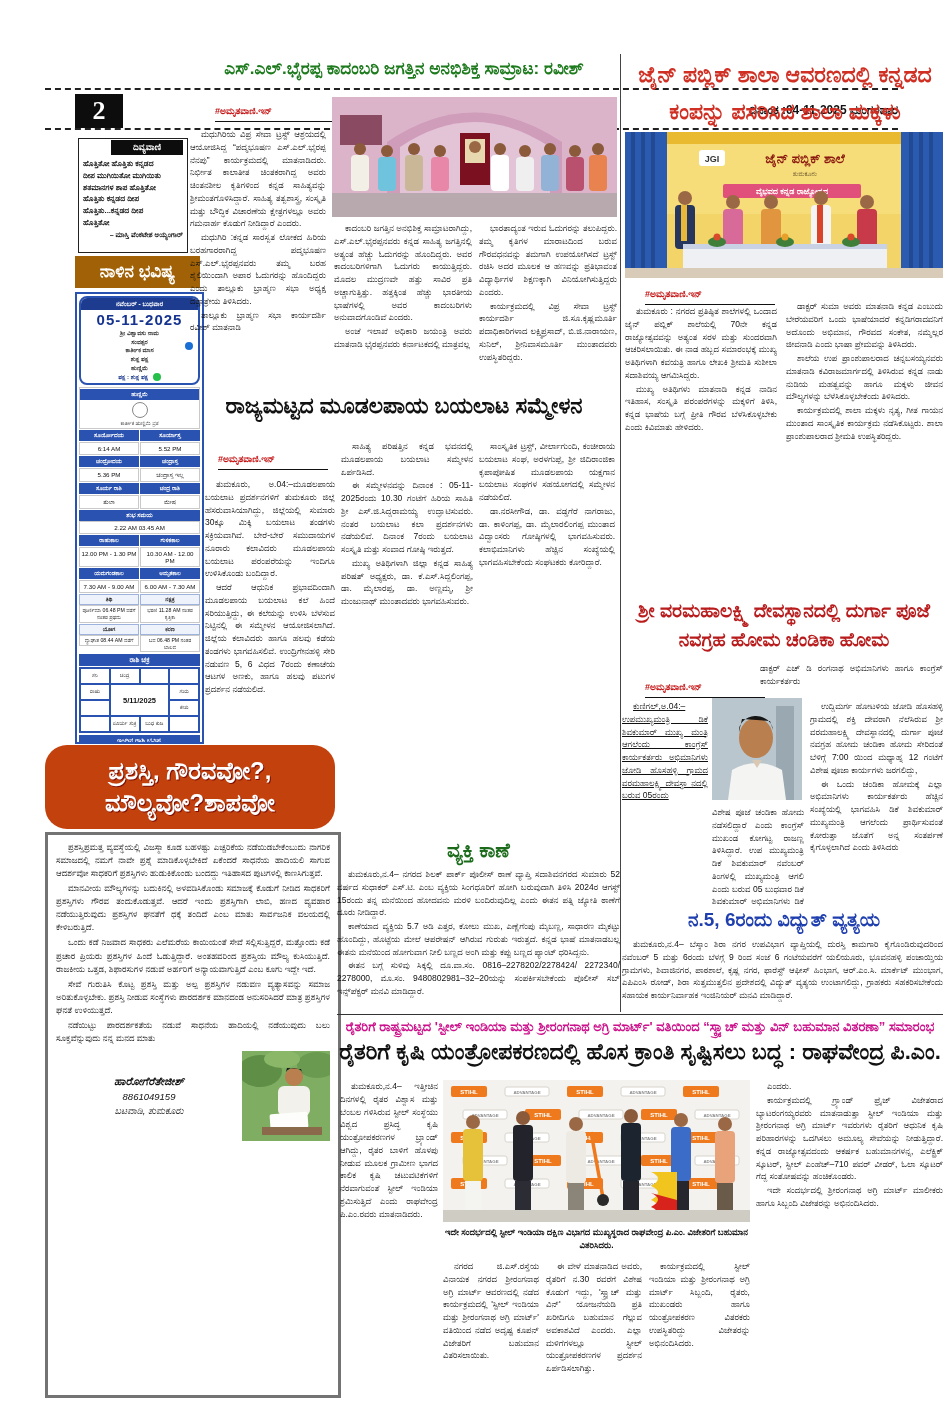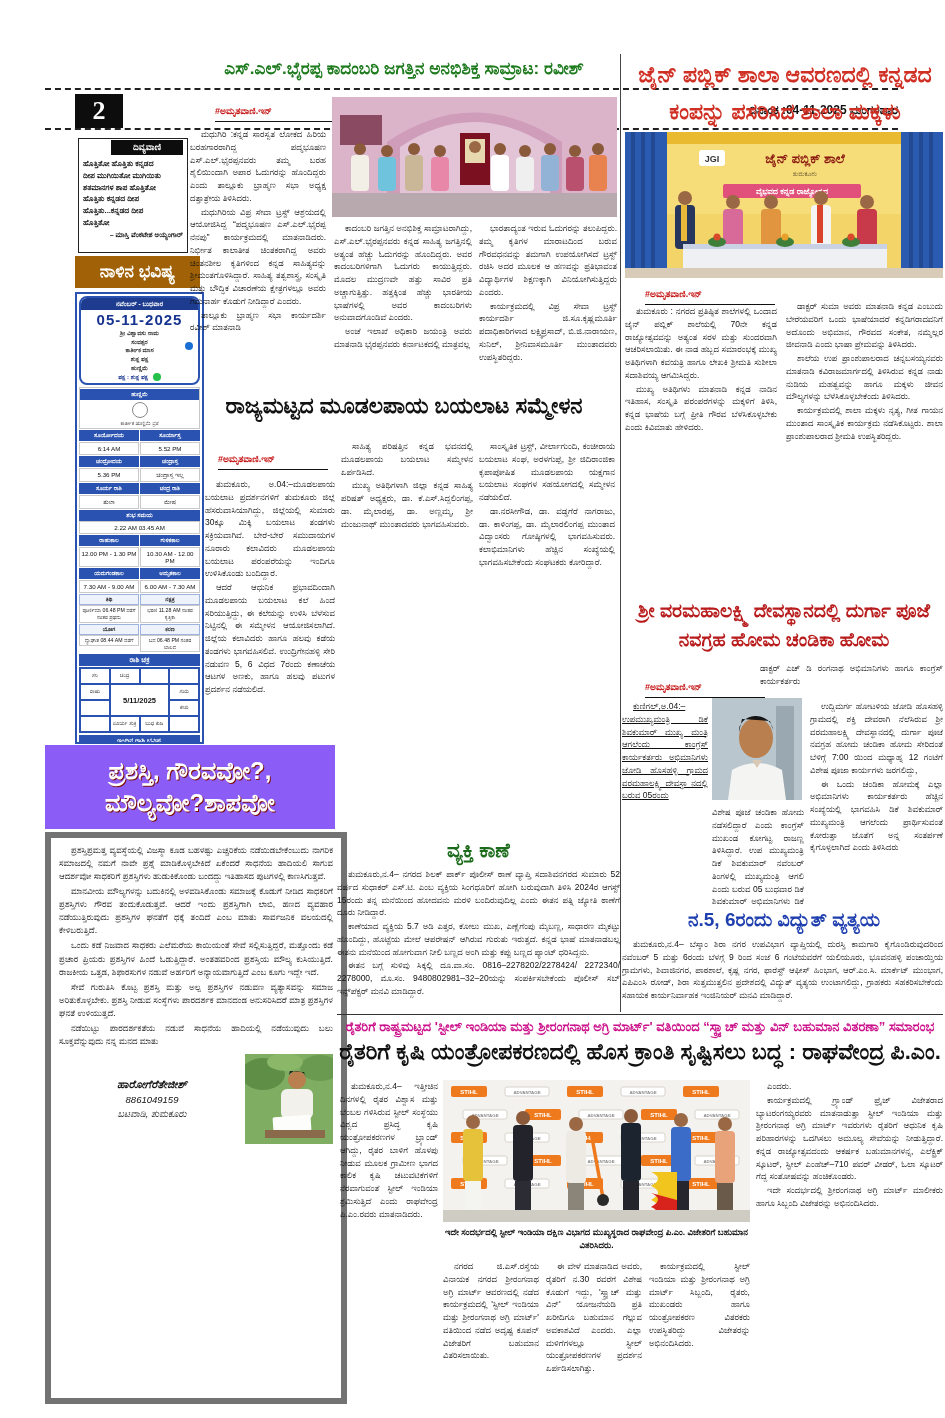--- a/index.html
+++ b/index.html
@@ -33,23 +33,23 @@
   .g2{display:grid;grid-template-columns:1fr 1fr;gap:1px;margin-top:1px;}
   .ph{background:#2a52b0;color:#fff;font-size:5.8px;font-weight:bold;text-align:center;padding:2px 1px;}
   .pv{font-size:6.2px;text-align:center;padding:2px 1px;border:1px solid #c9c9c9;background:#fff;}
   .tnh{font-size:5.6px;font-weight:bold;text-align:center;border:1px solid #9db2dd;padding:1px;background:#eef2fb;}
   .tnv{font-size:5.2px;text-align:center;border:1px solid #c9c9c9;padding:1px;line-height:1.3;}
   .chakra{display:grid;grid-template-columns:repeat(4,1fr);grid-template-rows:repeat(4,16px);
           border:1px solid #2a52b0;margin-top:1px;}
   .ccell{border:0.5px solid #2a52b0;font-size:5.4px;display:flex;align-items:center;justify-content:center;text-align:center;line-height:1.1;}
   .ccenter{grid-area:2/2/4/4;display:flex;align-items:center;justify-content:center;
            font-size:7.5px;font-weight:bold;border:0.5px solid #2a52b0;}
-  .redbox{background:#8b5cf6;color:#fff;display:flex;flex-direction:column;align-items:center;justify-content:center;}
+  .redbox{background:#c2410c;color:#fff;display:flex;flex-direction:column;align-items:center;justify-content:center;border-radius:22px;}
   .redbox div{font-weight:bold;font-size:24px;line-height:1.35;text-shadow:1px 1px 0 #7a0e06;}
-  .opbox{border:6px solid #737373;padding:6px 8px;font-size:8.6px;line-height:1.52;text-align:justify;}
+  .opbox{border:3px solid #737373;padding:6px 8px;font-size:8.6px;line-height:1.52;text-align:justify;}
   .opbox p{margin:0 0 2px;text-indent:12px;}
   .authname{font-weight:bold;font-size:11px;text-align:center;}
   .authsub{font-size:9.5px;text-align:center;}
   .vline{border-left:1px solid #444;width:0;}
   .hline{border-top:1px solid #333;height:0;}
   svg text{font-family:"Liberation Sans","DejaVu Sans",sans-serif;}
 </style>
 </head>
 <body>
 
@@ -236,22 +236,22 @@
       <circle cx="218" cy="52" r="6" fill="#8a5a3a"></circle>
         <rect x="209" y="58" width="18" height="36" rx="4" fill="#93b3d6"></rect>
       <circle cx="243" cy="54" r="6" fill="#8a5a3a"></circle>
         <rect x="234" y="60" width="18" height="34" rx="4" fill="#b8506e"></rect>
       <circle cx="266" cy="52" r="6" fill="#8a5a3a"></circle>
         <rect x="257" y="58" width="18" height="36" rx="4" fill="#e8824f"></rect>
     </g>
   </svg>
 
   <div class="abs col" style="left:190px;top:128px;width:136px;height:262px;">
+    <p>ಮಧುಗಿರಿಯ ವಿಪ್ರ ಸೇವಾ ಟ್ರಸ್ಟ್ ಆಶ್ರಯದಲ್ಲಿ ಆಯೋಜಿಸಿದ್ದ “ಪದ್ಮಭೂಷಣ ಎಸ್.ಎಲ್.ಭೈರಪ್ಪ ನೆನಪು” ಕಾರ್ಯಕ್ರಮದಲ್ಲಿ ಮಾತನಾಡಿದರು. ನಿರ್ಭೀತ ಕಾಲಾತೀತ ಚಿಂತಕರಾಗಿದ್ದ ಅವರು ಚಿಂತನಶೀಲ ಕೃತಿಗಳಿಂದ ಕನ್ನಡ ಸಾಹಿತ್ಯವನ್ನು ಶ್ರೀಮಂತಗೊಳಿಸಿದ್ದಾರೆ. ಸಾಹಿತ್ಯ ತತ್ವಶಾಸ್ತ್ರ, ಸಂಸ್ಕೃತಿ ಮತ್ತು ಬೌದ್ಧಿಕ ವಿಚಾರಣೆಯ ಕ್ಷೇತ್ರಗಳಲ್ಲೂ ಅವರು ಗಮನಾರ್ಹ ಕೊಡುಗೆ ನೀಡಿದ್ದಾರೆ ಎಂದರು.</p>
     <p>ಮಧುಗಿರಿ :ಕನ್ನಡ ಸಾರಸ್ವತ ಲೋಕದ ಹಿರಿಯ ಬರಹಗಾರರಾಗಿದ್ದ ಪದ್ಮಭೂಷಣ ಎಸ್.ಎಲ್.ಭೈರಪ್ಪನವರು ತಮ್ಮ ಬರಹ ಶೈಲಿಯಿಂದಾಗಿ ಅಪಾರ ಓದುಗರನ್ನು ಹೊಂದಿದ್ದರು ಎಂದು ತಾಲ್ಲೂಕು ಬ್ರಾಹ್ಮಣ ಸಭಾ ಅಧ್ಯಕ್ಷ ದತ್ತಾತ್ರೇಯ ತಿಳಿಸಿದರು.</p>
-    <p>ಮಧುಗಿರಿಯ ವಿಪ್ರ ಸೇವಾ ಟ್ರಸ್ಟ್ ಆಶ್ರಯದಲ್ಲಿ ಆಯೋಜಿಸಿದ್ದ “ಪದ್ಮಭೂಷಣ ಎಸ್.ಎಲ್.ಭೈರಪ್ಪ ನೆನಪು” ಕಾರ್ಯಕ್ರಮದಲ್ಲಿ ಮಾತನಾಡಿದರು. ನಿರ್ಭೀತ ಕಾಲಾತೀತ ಚಿಂತಕರಾಗಿದ್ದ ಅವರು ಚಿಂತನಶೀಲ ಕೃತಿಗಳಿಂದ ಕನ್ನಡ ಸಾಹಿತ್ಯವನ್ನು ಶ್ರೀಮಂತಗೊಳಿಸಿದ್ದಾರೆ. ಸಾಹಿತ್ಯ ತತ್ವಶಾಸ್ತ್ರ, ಸಂಸ್ಕೃತಿ ಮತ್ತು ಬೌದ್ಧಿಕ ವಿಚಾರಣೆಯ ಕ್ಷೇತ್ರಗಳಲ್ಲೂ ಅವರು ಗಮನಾರ್ಹ ಕೊಡುಗೆ ನೀಡಿದ್ದಾರೆ ಎಂದರು.</p>
     <p>ತಾಲ್ಲೂಕು ಬ್ರಾಹ್ಮಣ ಸಭಾ ಕಾರ್ಯದರ್ಶಿ ರವೀಶ್ ಮಾತನಾಡಿ</p>
   </div>
   <div class="abs col" style="left:334px;top:222px;width:138px;height:166px;">
     <p>ಕಾದಂಬರಿ ಜಗತ್ತಿನ ಅನಭಿಶಿಕ್ತ ಸಾಮ್ರಾಟರಾಗಿದ್ದು, ಎಸ್.ಎಲ್.ಭೈರಪ್ಪನವರು ಕನ್ನಡ ಸಾಹಿತ್ಯ ಜಗತ್ತಿನಲ್ಲಿ ಅತ್ಯಂತ ಹೆಚ್ಚು ಓದುಗರನ್ನು ಹೊಂದಿದ್ದರು. ಅವರ ಕಾದಂಬರಿಗಳಿಗಾಗಿ ಓದುಗರು ಕಾಯುತ್ತಿದ್ದರು. ಮೊದಲ ಮುದ್ರಣವೇ ಹತ್ತು ಸಾವಿರ ಪ್ರತಿ ಅಚ್ಚಾಗುತ್ತಿತ್ತು. ಹತ್ತಕ್ಕಿಂತ ಹೆಚ್ಚು ಭಾರತೀಯ ಭಾಷೆಗಳಲ್ಲಿ ಅವರ ಕಾದಂಬರಿಗಳು ಅನುವಾದಗೊಂಡಿವೆ ಎಂದರು.</p>
     <p>ಅಂಚೆ ಇಲಾಖೆ ಅಧಿಕಾರಿ ಜಯಂತ್ರಿ ಅವರು ಮಾತನಾಡಿ ಭೈರಪ್ಪನವರು ಕರ್ನಾಟಕದಲ್ಲಿ ಮಾತ್ರವಲ್ಲ</p>
   </div>
   <div class="abs col" style="left:479px;top:222px;width:138px;height:166px;">
     <p>ಭಾರತಾದ್ಯಂತ ಇರುವ ಓದುಗರನ್ನು ತಲುಪಿದ್ದರು. ತಮ್ಮ ಕೃತಿಗಳ ಮಾರಾಟದಿಂದ ಬರುವ ಗೌರವಧನವನ್ನು ತಮಗಾಗಿ ಉಪಯೋಗಿಸದೆ ಟ್ರಸ್ಟ್ ರಚಿಸಿ ಅದರ ಮೂಲಕ ಆ ಹಣವನ್ನು ಪ್ರತಿಭಾವಂತ ವಿದ್ಯಾರ್ಥಿಗಳ ಶಿಕ್ಷಣಕ್ಕಾಗಿ ವಿನಿಯೋಗಿಸುತ್ತಿದ್ದರು ಎಂದರು.</p>
     <p>ಕಾರ್ಯಕ್ರಮದಲ್ಲಿ ವಿಪ್ರ ಸೇವಾ ಟ್ರಸ್ಟ್ ಕಾರ್ಯದರ್ಶಿ ಜಿ.ಸೂ.ಕೃಷ್ಣಮೂರ್ತಿ ಪದಾಧಿಕಾರಿಗಳಾದ ಲಕ್ಷ್ಮಿಪ್ರಸಾದ್, ಬಿ.ಜಿ.ನಾರಾಯಣ, ಸುನಿಲ್, ಶ್ರೀನಿವಾಸಮೂರ್ತಿ ಮುಂತಾದವರು ಉಪಸ್ಥಿತರಿದ್ದರು.</p>
   </div>
@@ -260,20 +260,21 @@
   <div class="abs" style="left:218px;top:448px;">
     <span class="byline">#ಅಮೃತವಾಣಿ.ಇನ್</span>
     <div class="brule" style="width:110px;"></div>
   </div>
   <div class="abs col" style="left:205px;top:478px;width:130px;height:258px;">
     <p>ತುಮಕೂರು, ಅ.04:–ಮೂಡಲಪಾಯ ಬಯಲಾಟ ಪ್ರದರ್ಶನಗಳಿಗೆ ತುಮಕೂರು ಜಿಲ್ಲೆ ಹೆಸರುವಾಸಿಯಾಗಿದ್ದು, ಜಿಲ್ಲೆಯಲ್ಲಿ ಸುಮಾರು 30ಕ್ಕೂ ಮಿಕ್ಕಿ ಬಯಲಾಟ ತಂಡಗಳು ಸಕ್ರಿಯವಾಗಿವೆ. ಬೇರೆ-ಬೇರೆ ಸಮುದಾಯಗಳ ನೂರಾರು ಕಲಾವಿದರು ಮೂಡಲಪಾಯ ಬಯಲಾಟ ಪರಂಪರೆಯನ್ನು ಇಂದಿಗೂ ಉಳಿಸಿಕೊಂಡು ಬಂದಿದ್ದಾರೆ.</p>
     <p>ಆದರೆ ಆಧುನಿಕ ಪ್ರಭಾವದಿಂದಾಗಿ ಮೂಡಲಪಾಯ ಬಯಲಾಟ ಕಲೆ ಹಿಂದೆ ಸರಿಯುತ್ತಿದ್ದು, ಈ ಕಲೆಯನ್ನು ಉಳಿಸಿ ಬೆಳೆಸುವ ನಿಟ್ಟಿನಲ್ಲಿ ಈ ಸಮ್ಮೇಳನ ಆಯೋಜಿಸಲಾಗಿದೆ. ಜಿಲ್ಲೆಯ ಕಲಾವಿದರು ಹಾಗೂ ಹಲವು ಕಡೆಯ ತಂಡಗಳು ಭಾಗವಹಿಸಲಿವೆ. ಉಂದ್ರಿಗೇನಹಳ್ಳಿ ಸೇರಿ ನಡುವಣ 5, 6 ವಿಧದ 7ರಂದು ಕಣಾಚೆಯ ಆಟಗಳ ಅಣಕು, ಹಾಗೂ ಹಲವು ಪಟುಗಳ ಪ್ರದರ್ಶನ ನಡೆಯಲಿದೆ.</p>
   </div>
   <div class="abs col" style="left:341px;top:440px;width:132px;height:392px;">
     <p>ಸಾಹಿತ್ಯ ಪರಿಷತ್ತಿನ ಕನ್ನಡ ಭವನದಲ್ಲಿ ಮೂಡಲಪಾಯ ಬಯಲಾಟ ಸಮ್ಮೇಳನ ಏರ್ಪಡಿಸಿದೆ.</p>
+    <p>ಈ ಸಮ್ಮೇಳನವನ್ನು ದಿನಾಂಕ : 05-11-2025ರಂದು 10.30 ಗಂಟೆಗೆ ಹಿರಿಯ ಸಾಹಿತಿ ಶ್ರೀ ಎಸ್.ಜಿ.ಸಿದ್ದರಾಮಯ್ಯ ಉದ್ಘಾಟಿಸುವರು. ನಂತರ ಬಯಲಾಟ ಕಲಾ ಪ್ರದರ್ಶನಗಳು ನಡೆಯಲಿವೆ. ದಿನಾಂಕ 7ರಂದು ಬಯಲಾಟ ಸಂಸ್ಕೃತಿ ಮತ್ತು ಸಂವಾದ ಗೋಷ್ಠಿ ಇರುತ್ತದೆ.</p>
     <p>ಮುಖ್ಯ ಅತಿಥಿಗಳಾಗಿ ಜಿಲ್ಲಾ ಕನ್ನಡ ಸಾಹಿತ್ಯ ಪರಿಷತ್ ಅಧ್ಯಕ್ಷರು, ಡಾ. ಕೆ.ಎಸ್.ಸಿದ್ದಲಿಂಗಪ್ಪ, ಡಾ. ಮೈಲಾರಪ್ಪ, ಡಾ. ಅಣ್ಣಮ್ಮ, ಶ್ರೀ ಮಂಜುನಾಥ್ ಮುಂತಾದವರು ಭಾಗವಹಿಸುವರು.</p>
   </div>
   <div class="abs col" style="left:479px;top:440px;width:136px;height:392px;">
     <p>ಸಾಂಸ್ಕೃತಿಕ ಟ್ರಸ್ಟ್, ವೀರ್ಲಾಗುಂದಿ, ಕಂಚೀರಾಯ ಬಯಲಾಟ ಸಂಘ, ಅರಳಗುಪ್ಪೆ, ಶ್ರೀ ಜಿದಿರಾಂಜಿಕಾ ಕೃಪಾಪೋಷಿತ ಮೂಡಲಪಾಯ ಯಕ್ಷಗಾನ ಬಯಲಾಟ ಸಂಘಗಳ ಸಹಯೋಗದಲ್ಲಿ ಸಮ್ಮೇಳನ ನಡೆಯಲಿದೆ.</p>
     <p>ಡಾ.ನರಸೀಗೌಡ, ಡಾ. ವಡ್ಡಗೆರೆ ನಾಗರಾಜು, ಡಾ. ಕಾಳಿಂಗಪ್ಪ, ಡಾ. ಮೈಲಾರಲಿಂಗಪ್ಪ ಮುಂತಾದ ವಿದ್ವಾಂಸರು ಗೋಷ್ಠಿಗಳಲ್ಲಿ ಭಾಗವಹಿಸುವರು. ಕಲಾಭಿಮಾನಿಗಳು ಹೆಚ್ಚಿನ ಸಂಖ್ಯೆಯಲ್ಲಿ ಭಾಗವಹಿಸಬೇಕೆಂದು ಸಂಘಟಕರು ಕೋರಿದ್ದಾರೆ.</p>
   </div>
 
   <div class="abs hl" style="left:337px;top:838px;width:283px;font-size:20px;color:#1b6b1b;">ವ್ಯಕ್ತಿ ಕಾಣೆ</div>
   <div class="abs col" style="left:337px;top:868px;width:283px;height:142px;">
     <p>ತುಮಕೂರು,ನ.4– ನಗರದ ಶಿಲಕ್ ಪಾರ್ಕ್ ಪೊಲೀಸ್ ಠಾಣೆ ವ್ಯಾಪ್ತಿ ಸದಾಶಿವನಗರದ ಸುಮಾರು 52 ವರ್ಷದ ಸುಧಾಕರ್ ಎಸ್.ಟಿ. ಎಂಬ ವ್ಯಕ್ತಿಯ ಸಿಂಗಧೂರಿಗೆ ಹೋಗಿ ಬರುವುದಾಗಿ ತಿಳಿಸಿ 2024ರ ಆಗಸ್ಟ್ 15ರಂದು ತನ್ನ ಮನೆಯಿಂದ ಹೋದವನು ಮರಳಿ ಬಂದಿರುವುದಿಲ್ಲ ಎಂದು ಈತನ ಪತ್ನಿ ಜ್ಯೋತಿ ಠಾಣೆಗೆ ದೂರು ನೀಡಿದ್ದಾರೆ.</p>

